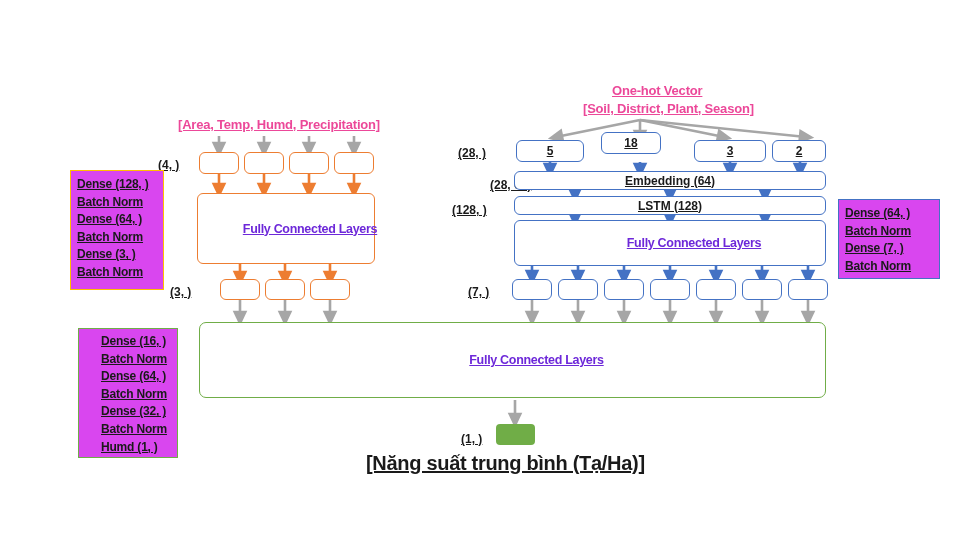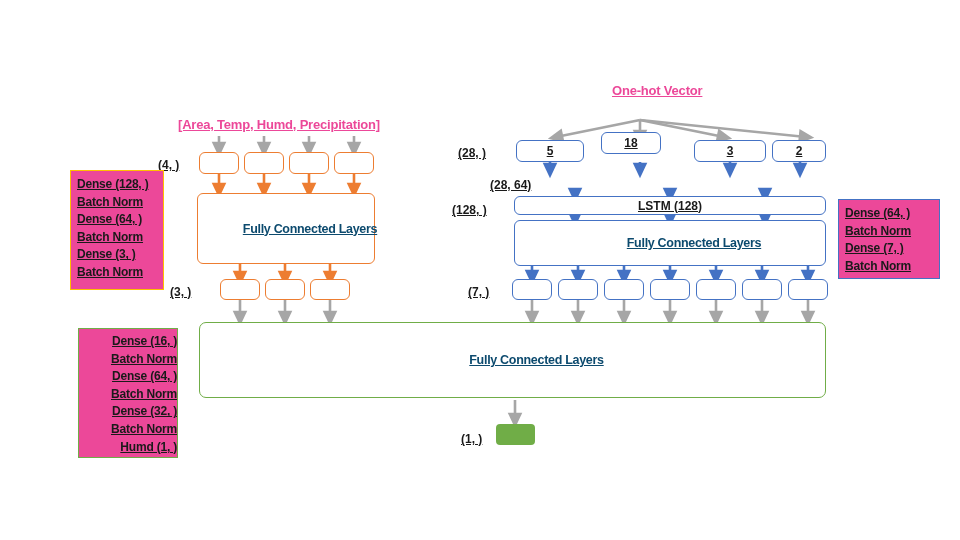--- a/index.html
+++ b/index.html
@@ -36,21 +36,21 @@
   .node-txt {
     font-size: 12px;
     font-weight: bold;
     color: #1a1a1a;
     text-decoration: underline;
     white-space: nowrap;
   }
   .fc-txt {
     font-size: 12.5px;
     font-weight: bold;
-    color: #0c4a6e;
+    color: #6d28d9;
     text-decoration: underline;
     white-space: nowrap;
     letter-spacing: -0.3px;
     margin-left: 48px;
   }
   .legend-txt {
     font-size: 12px;
     font-weight: bold;
     color: #1a1a1a;
     text-decoration: underline;
@@ -72,21 +72,21 @@
     box-sizing: border-box;
     background: #ffffff;
     border-style: solid;
     display: flex;
     align-items: center;
     justify-content: center;
   }
   .b-orange { border: 1.6px solid #ED7D31; border-radius: 6px; }
   .b-blue   { border: 1.6px solid #4472C4; border-radius: 6px; }
   .b-green  { border: 1.6px solid #70AD47; border-radius: 7px; }
-  .legend-box { box-sizing: border-box; background:#ec4899; }
+  .legend-box { box-sizing: border-box; background:#d946ef; }
   .lg-gold  { border: 1.6px solid #FFC000; }
   .lg-green { border: 1.4px solid #70AD47; }
   .lg-blue  { border: 1.4px solid #4472C4; }
 
   .solid-green {
     background: #70AD47;
     border-radius: 4px;
   }
 
   svg.arrows { position:absolute; left:0; top:0; width:960px; height:540px; pointer-events:none; }
@@ -208,37 +208,41 @@
   <div class="abs legend-box lg-gold" style="left:70px; top:170px; width:94px; height:120px; padding:5px 0 0 6px;">
     <div class="legend-txt">Dense (128, )</div>
     <div class="legend-txt">Batch Norm</div>
     <div class="legend-txt">Dense (64, )</div>
     <div class="legend-txt">Batch Norm</div>
     <div class="legend-txt">Dense (3, )</div>
     <div class="legend-txt">Batch Norm</div>
   </div>
 
   <div class="abs hdr" style="left:612px; top:83px;">One-hot Vector</div>
+  <div class="abs hdr" style="left:583px; top:101px;">[Soil, District, Plant, Season]</div>
 
   <div class="abs shape-label" style="left:458px; top:146px;">(28, )</div>
 
   <div class="abs box b-blue" style="left:516px; top:140px; width:68px; height:22px;">
     <span class="node-txt">5</span>
   </div>
   <div class="abs box b-blue" style="left:601px; top:132px; width:60px; height:22px;justify-content:center;">
     <span class="node-txt">18</span>
   </div>
   <div class="abs box b-blue" style="left:694px; top:140px; width:72px; height:22px;">
     <span class="node-txt">3</span>
   </div>
   <div class="abs box b-blue" style="left:772px; top:140px; width:54px; height:22px;">
     <span class="node-txt">2</span>
   </div>
 
   <div class="abs shape-label" style="left:450px; top:178px;margin-left:40px;">(28, 64)</div>
+  <div class="abs box b-blue" style="left:514px; top:171px; width:312px; height:19px;">
+    <span class="node-txt">Embedding (64)</span>
+  </div>
 
   <div class="abs shape-label" style="left:452px; top:203px;">(128, )</div>
   <div class="abs box b-blue" style="left:514px; top:196px; width:312px; height:19px;">
     <span class="node-txt">LSTM (128)</span>
   </div>
 
   <div class="abs box b-blue" style="left:514px; top:220px; width:312px; height:46px;">
     <span class="fc-txt">Fully Connected Layers</span>
   </div>
 
@@ -256,28 +260,29 @@
     <div class="legend-txt">Dense (64, )</div>
     <div class="legend-txt">Batch Norm</div>
     <div class="legend-txt">Dense (7, )</div>
     <div class="legend-txt">Batch Norm</div>
   </div>
 
   <div class="abs box b-green" style="left:199px; top:322px; width:627px; height:76px;">
     <span class="fc-txt">Fully Connected Layers</span>
   </div>
 
-  <div class="abs legend-box lg-green" style="left:78px; top:328px; width:100px; height:130px; padding:4px 0 0 12px;text-align:right;">
+  <div class="abs legend-box lg-green" style="left:78px; top:328px; width:100px; height:130px; padding:4px 0 0 22px;">
     <div class="legend-txt">Dense (16, )</div>
     <div class="legend-txt">Batch Norm</div>
     <div class="legend-txt">Dense (64, )</div>
     <div class="legend-txt">Batch Norm</div>
     <div class="legend-txt">Dense (32, )</div>
     <div class="legend-txt">Batch Norm</div>
     <div class="legend-txt">Humd (1, )</div>
   </div>
 
   <div class="abs shape-label" style="left:461px; top:432px;">(1, )</div>
 
   <div class="abs solid-green" style="left:496px; top:424px; width:39px; height:21px;"></div>
 
+  <div class="abs out-title" style="left:366px; top:452px;">[Năng suất trung bình (Tạ/Ha)]</div>
 
 </div>
 
 </body></html>

